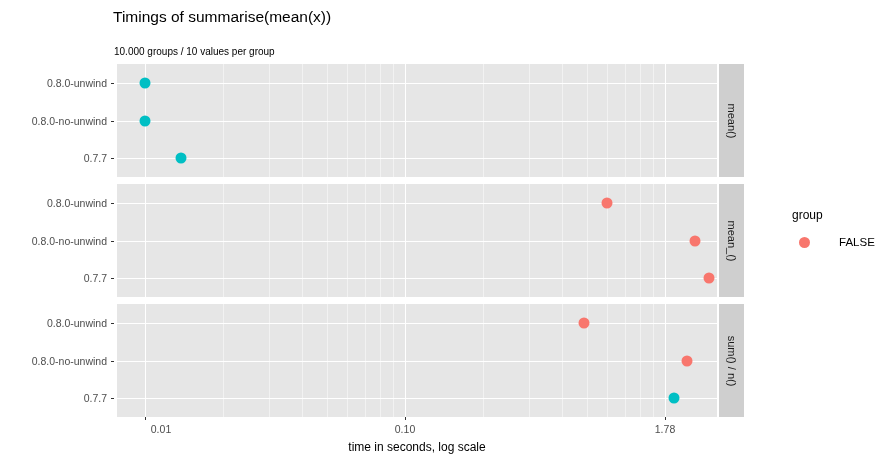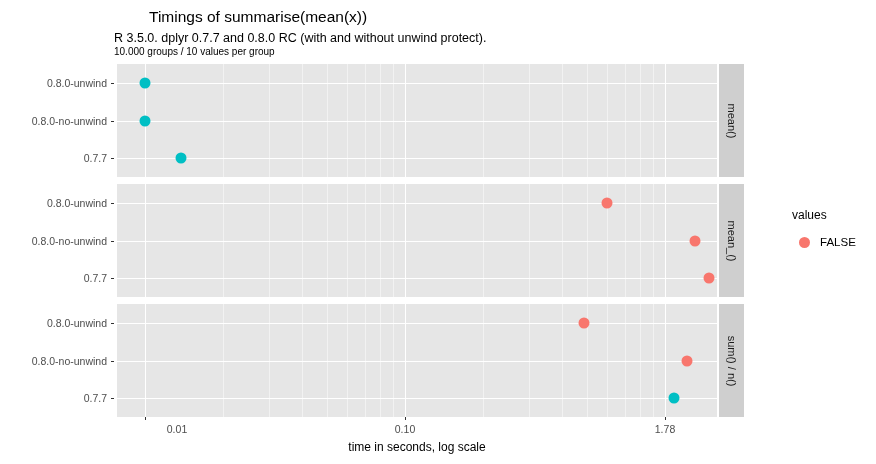--- a/index.html
+++ b/index.html
@@ -20,21 +20,20 @@
   }
 
   
   .title {
     position: absolute;
     left: 113px;
     top: 8px;
     font-size: 15.5px;
     color: #000000;
     white-space: nowrap;
-    margin-left: 36px;
   }
   .subtitle {
     position: absolute;
     left: 114px;
     top: 30px;
     font-size: 12.5px;
     color: #000000;
     line-height: 16px;
     white-space: nowrap;
   }
@@ -201,30 +200,29 @@
     background: #ffffff;
   }
   .legend-dot {
     width: 11px;
     height: 11px;
     border-radius: 50%;
   }
   .legend-label {
     font-size: 11.5px;
     color: #000000;
-    margin-left: 4px;
+    margin-left: 23px;
   }
 </style>
 </head>
 <body>
 
 <div id="root">
 
   <div class="title">Timings of summarise(mean(x))</div>
-  <div class="subtitle">R 3.5.0. dplyr 0.7.7 and 0.8.0 RC (with and without unwind protect).</div>
   <div class="subtitle-line2">10.000 groups / 10 values per group</div>
 
   <div id="y-axis-labels">
       <div class="y-tick-label" style="top: 158.167px;">0.7.7</div>
       <div class="y-tick-label" style="top: 120.5px;">0.8.0-no-unwind</div>
       <div class="y-tick-label" style="top: 82.8333px;">0.8.0-unwind</div>
       <div class="y-tick-label" style="top: 278.167px;">0.7.7</div>
       <div class="y-tick-label" style="top: 240.5px;">0.8.0-no-unwind</div>
       <div class="y-tick-label" style="top: 202.833px;">0.8.0-unwind</div>
       <div class="y-tick-label" style="top: 398.167px;">0.7.7</div>
@@ -326,30 +324,30 @@
           <div class="point" title="0.7.7 — 1.08s — hybrid TRUE" style="left: 556.69px; top: 94.1667px; background: rgb(0, 191, 196);"></div>
         </div>
         <div class="strip">
           <span class="strip-label">sum() / n()</span>
         </div>
       </div>
     </div>
 
   <div id="x-axis">
       <div class="x-tick-mark" style="left: 28px;"></div>
-      <div class="x-tick-label" style="left: 44px; padding-left: 32px;">0.01</div>
+      <div class="x-tick-label" style="left: 28px; padding-left: 32px;">0.01</div>
       <div class="x-tick-mark" style="left: 288px;"></div>
       <div class="x-tick-label" style="left: 288px;">0.10</div>
       <div class="x-tick-mark" style="left: 548px;"></div>
       <div class="x-tick-label" style="left: 548px;">1.78</div>
     </div>
   <div class="axis-title">time in seconds, log scale</div>
 
   <div id="legend">
-    <div class="legend-title">values</div>
+    <div class="legend-title">group</div>
     <div id="legend-items">
         <div class="legend-item">
           <span class="legend-key">
             <span class="legend-dot" style="background: rgb(248, 118, 109);"></span>
           </span>
           <span class="legend-label">FALSE</span>
         </div>
       </div>
   </div>
 

